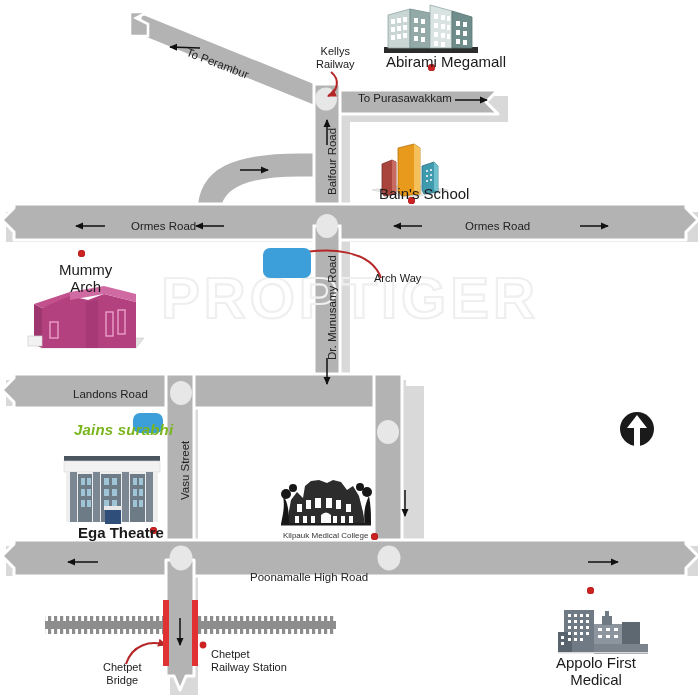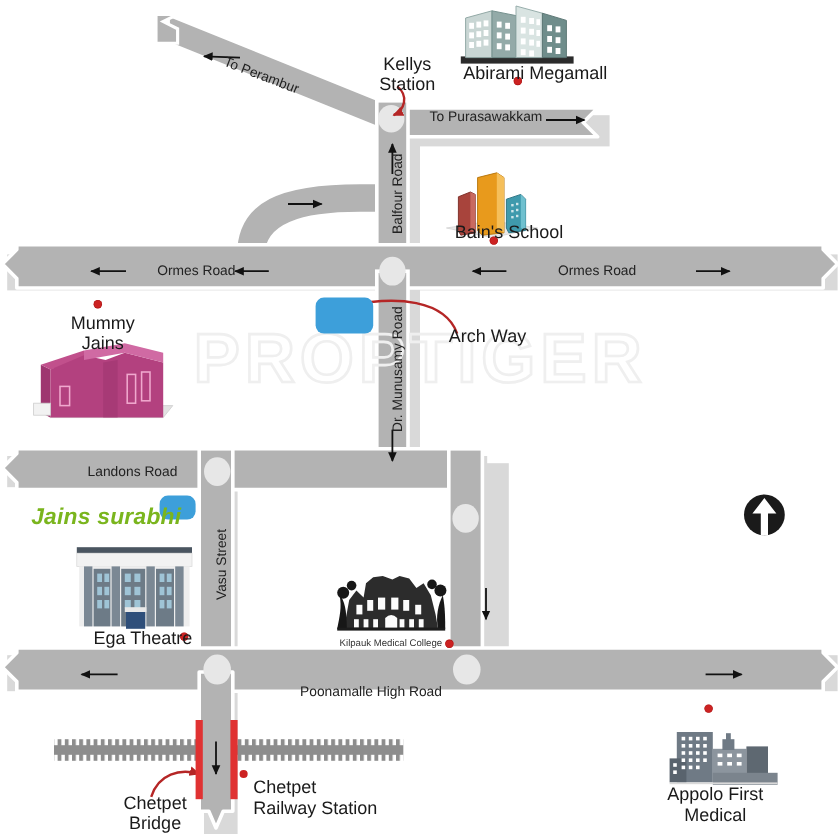--- a/index.html
+++ b/index.html
@@ -34,33 +34,34 @@
   .road-name {
     font-size: 11.5px;
     color: #222;
   }
   .poi-name {
     font-size: 15px;
     color: #1a1a1a;
     text-align: center;
   }
   .note {
-    font-size: 15px;
+    font-size: 11px;
     color: #1a1a1a;
     text-align: center;
   }
   .vert {
     transform-origin: 0 0;
   }
   .project-name {
-    font-size: 19px;
+    font-size: 15px;
     font-style: italic;
     font-weight: bold;
     color: #7ab51d;
     letter-spacing: 0.2px;
+    margin-left: 48px;
   }
   .kmc-name {
     font-size: 8px;
     color: #333;
   }
   .dot {
     position: absolute;
     width: 7px; height: 7px;
     border-radius: 50%;
     background: #cc2222;
@@ -423,35 +424,35 @@
   <div class="lbl road-name vert" style="left:326px; top:360px; transform:rotate(-90deg);">Dr. Munusamy Road</div>
 
   <div class="lbl road-name" style="left:73px; top:388px;">Landons Road</div>
 
   <div class="lbl road-name vert" style="left:179px; top:500px; transform:rotate(-90deg);">Vasu Street</div>
 
   <div class="lbl road-name" style="left:250px; top:555px;margin-top:16px;">Poonamalle High Road</div>
 
   <div class="lbl note" style="left:316px; top:45px;">
     <div>Kellys</div>
-    <div>Station</div>
+    <div>Railway</div>
   </div>
 
   <div class="lbl note" style="left:374px; top:272px;text-align:center;">Arch Way</div>
 
   <div class="lbl poi-name" style="left:386px; top:53px;">Abirami Megamall</div>
 
   <div class="lbl poi-name" style="left:379px; top:185px;text-align:center;">Bain's School</div>
 
   <div class="lbl poi-name" style="left:59px; top:261px;">
     <div>Mummy</div>
-    <div>Jains</div>
+    <div>Arch</div>
   </div>
 
-  <div class="lbl poi-name" style="left:78px; top:524px;">Ega Theatre</div>
+  <div class="lbl poi-name" style="left:78px; top:524px;font-weight:bold;">Ega Theatre</div>
 
   <div class="lbl kmc-name" style="left:283px; top:531px;">Kilpauk Medical College</div>
 
   <div class="lbl poi-name" style="left:556px; top:654px;">
     <div>Appolo First</div>
     <div>Medical</div>
   </div>
 
   <div class="lbl project-name" style="left:26px; top:421px;">Jains surabhi</div>
 

